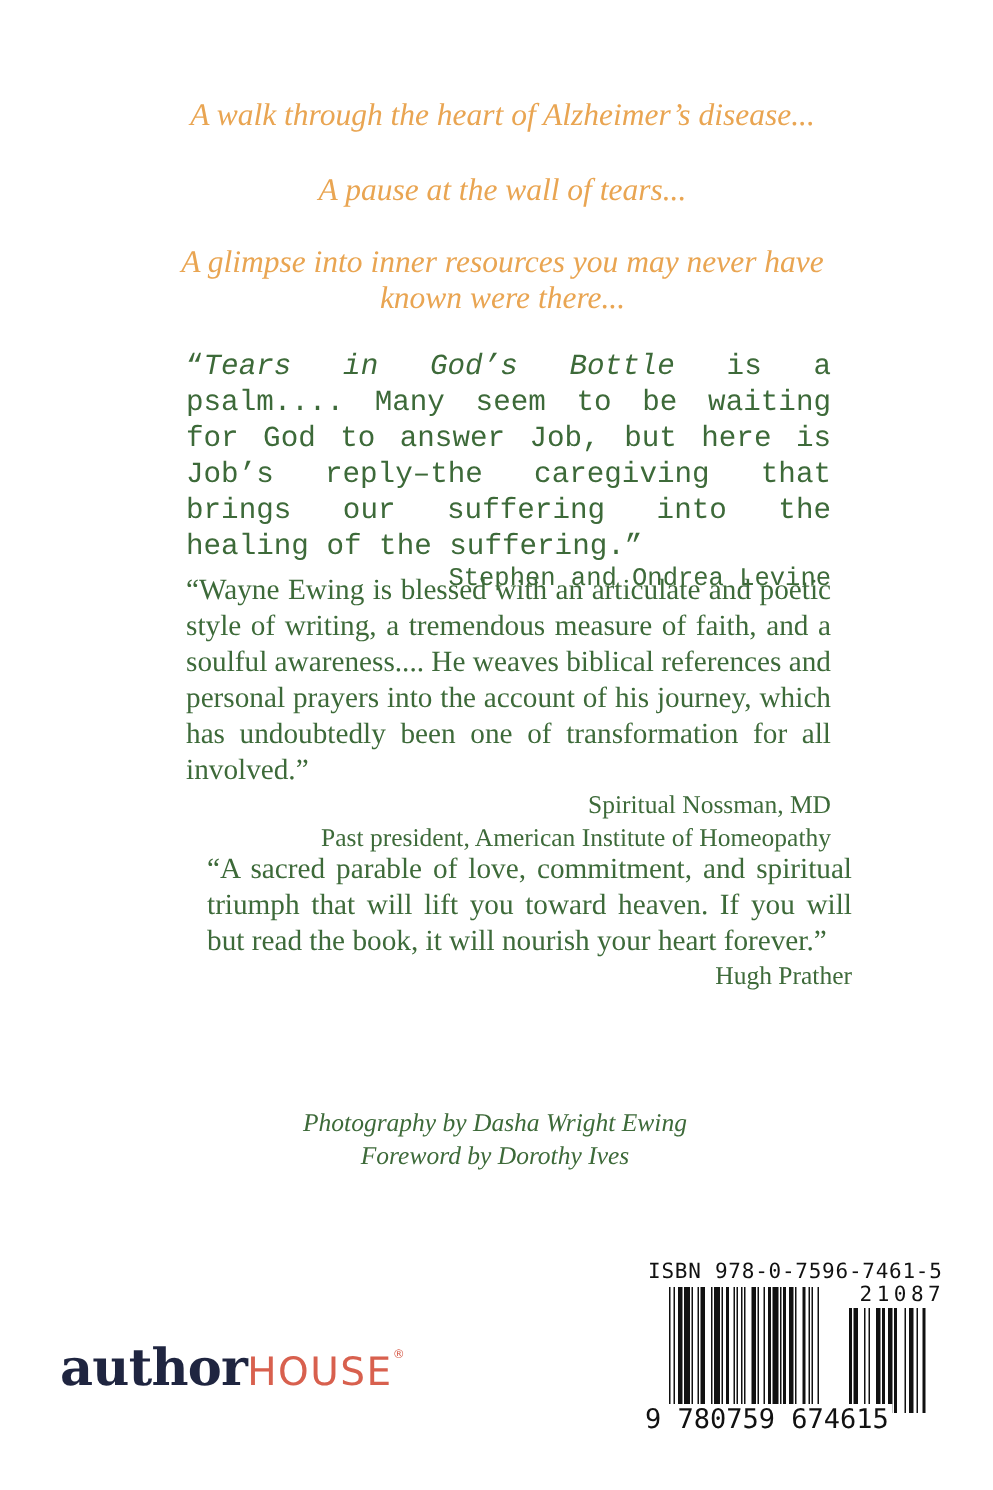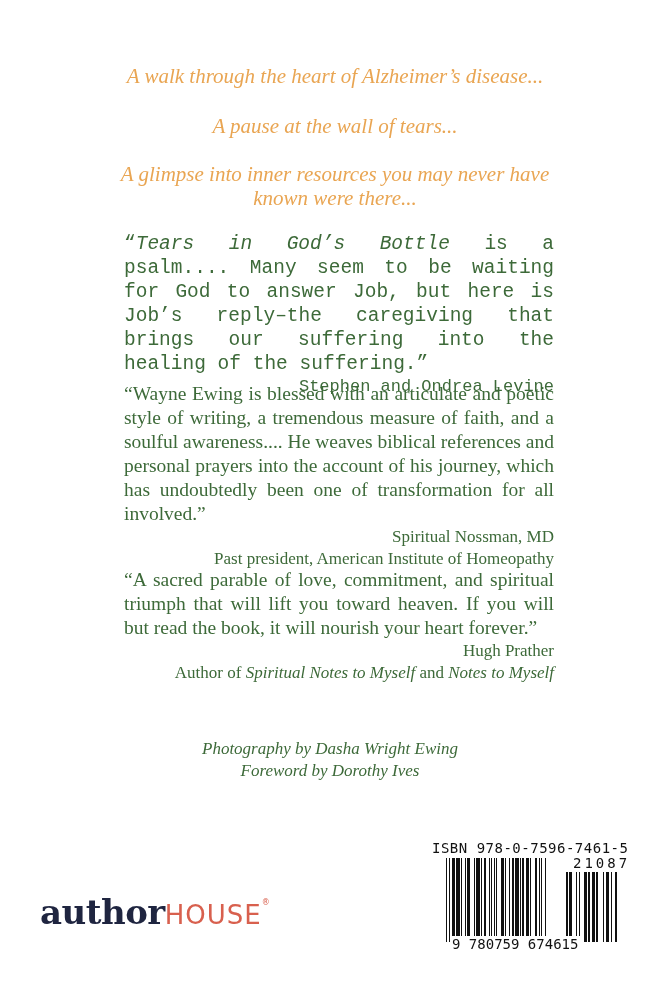--- a/index.html
+++ b/index.html
@@ -43,21 +43,21 @@
   }
   .isbn-text {
     position: absolute; left: 6px; top: 2px; font-family: "DejaVu Sans Mono", monospace;
     font-size: 14px; color: #111; letter-spacing: 0.5px; white-space: nowrap;
   }
   .bars-main { position: absolute; left: 20px; top: 20px; height: 84px; width: 110px; display: flex; align-items: flex-start; }
   .bars-addon { position: absolute; left: 140px; top: 34px; height: 70px; width: 56px; display: flex; }
   .bar { height: 100%; background: #111; flex: none; }
   .gap { flex: none; }
   .addon-num { position: absolute; left: 147px; top: 17px; font-family: "DejaVu Sans Mono", monospace; font-size: 14px; color: #111; letter-spacing: 3px; }
-  .ean-num { position: absolute; left: 4px; top: 98px; font-family: "DejaVu Sans Mono", monospace; font-size: 14px; color: #111; background: #fff; padding-right: 2px; white-space: nowrap; margin-left: 22px; }
+  .ean-num { position: absolute; left: 4px; top: 98px; font-family: "DejaVu Sans Mono", monospace; font-size: 18px; color: #111; background: #fff; padding-right: 2px; white-space: nowrap; }
   em { font-style: italic; }
 </style>
 </head>
 <body>
 
 <div class="tagline" style="top:64px;text-align:center;">A walk through the heart of Alzheimer’s disease...</div>
 <div class="tagline" style="top:114px;">A pause at the wall of tears...</div>
 <div class="tagline" style="top:162px; width:470px;">A glimpse into inner resources you may never have known were there...</div>
 
 <div class="quote" style="top:232px;font-family:Liberation Mono, monospace;">
@@ -68,25 +68,24 @@
 </div>
 
 <div class="quote" style="top:382px;">
   <div class="quote-body">“Wayne Ewing is blessed with an articulate and poetic style of writing, a tremendous measure of faith, and a soulful awareness.... He weaves biblical references and personal prayers into the account of his journey, which has undoubtedly been one of transformation for all involved.”</div>
   <div class="attrib">
     <span class="name">Spiritual Nossman, MD</span>
     <span class="cred">Past president, American Institute of Homeopathy</span>
   </div>
 </div>
 
-<div class="quote" style="top:568px;">
+<div class="quote" style="top:568px;margin-left:14px;">
   <div class="quote-body">“A sacred parable of love, commitment, and spiritual triumph that will lift you toward heaven. If you will but read the book, it will nourish your heart forever.”</div>
   <div class="attrib">
     <span class="name">Hugh Prather</span>
-    <span class="cred"><span>Author of </span><em>Spiritual Notes to Myself</em><span> and </span><em>Notes to Myself</em></span>
   </div>
 </div>
 
 <div class="credits" style="top:738px;">
   <div>Photography by Dasha Wright Ewing</div>
   <div>Foreword by Dorothy Ives</div>
 </div>
 
 <div class="logo">
   <span class="author">author</span><span class="house">HOUSE</span><span class="reg">®</span>

